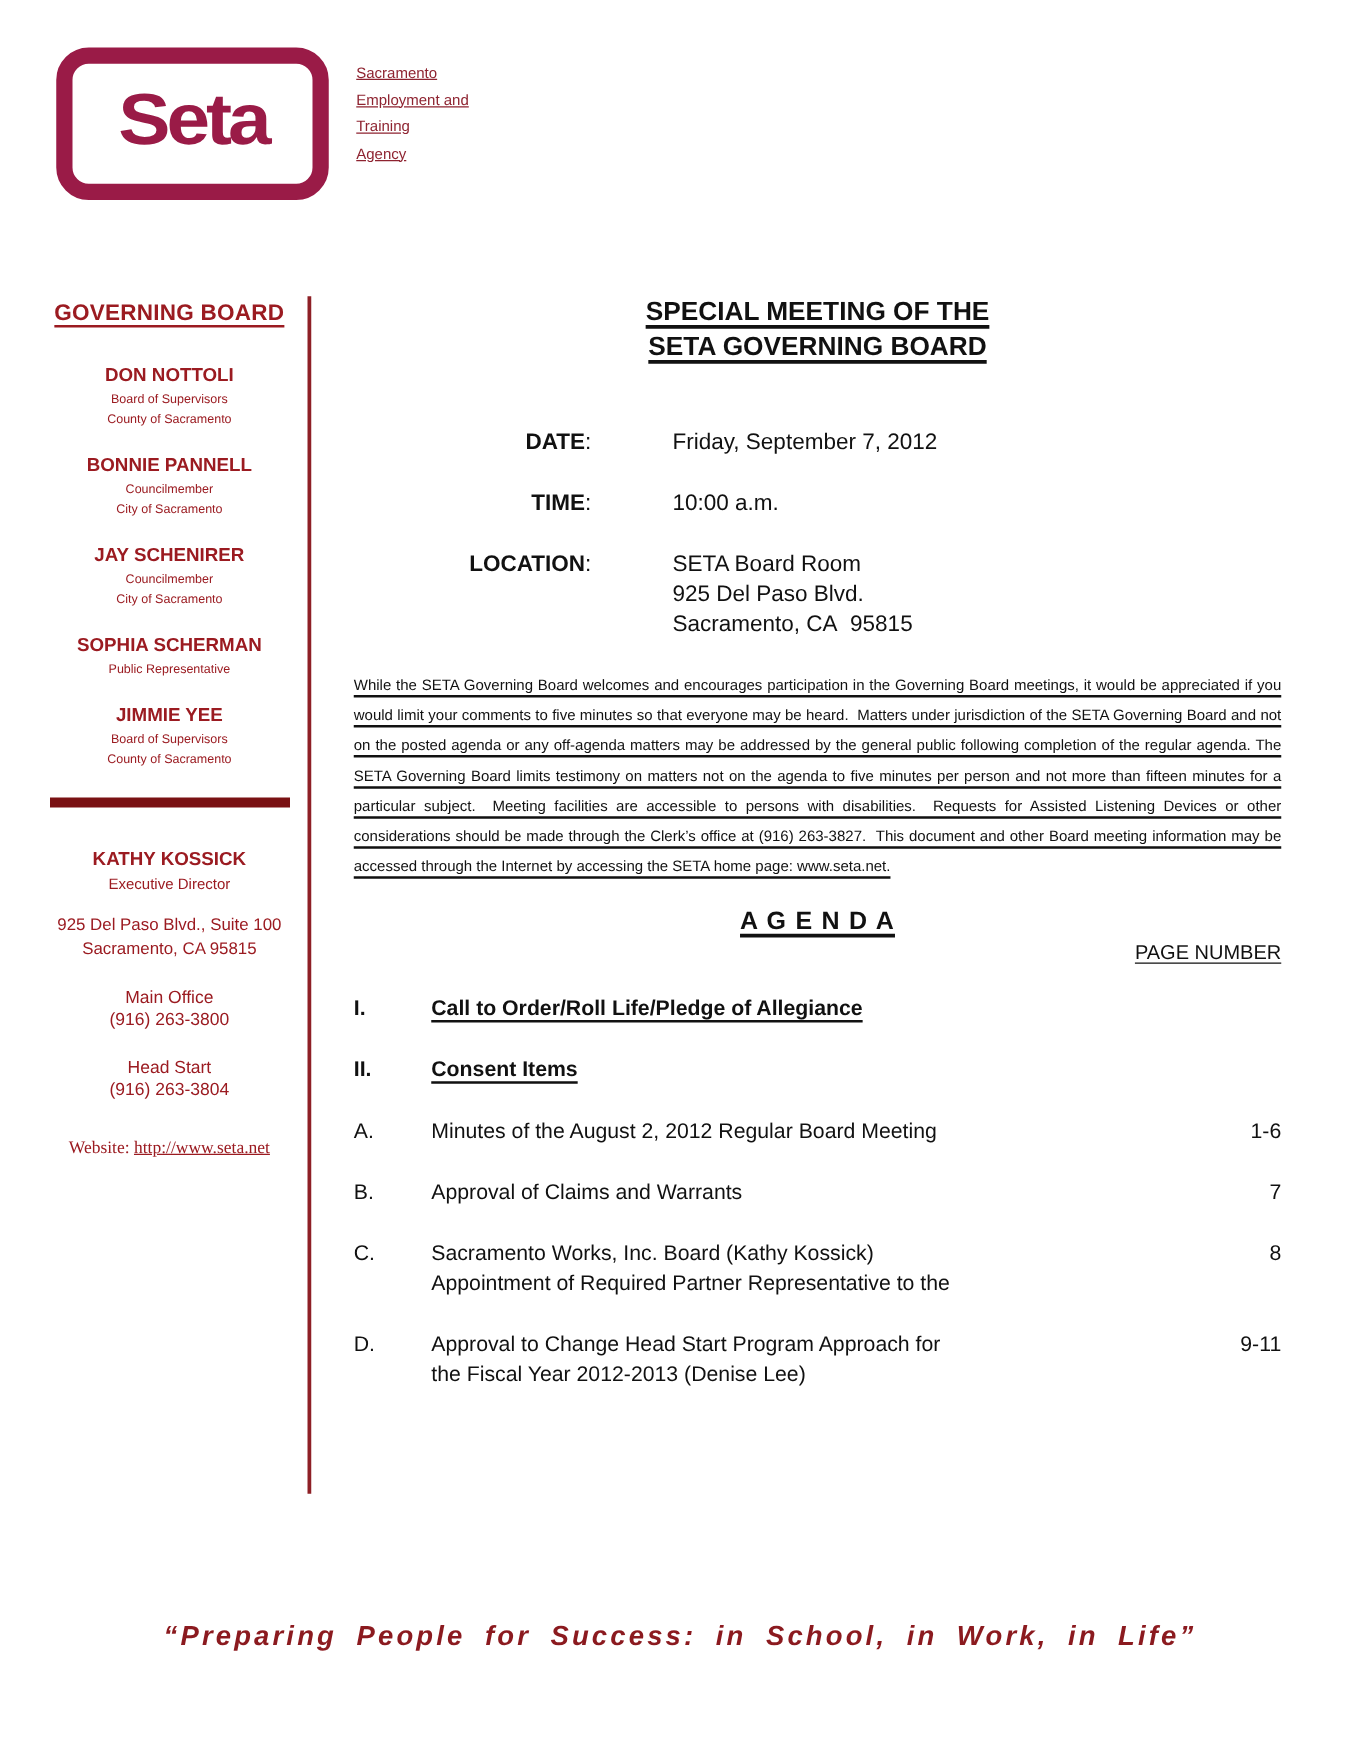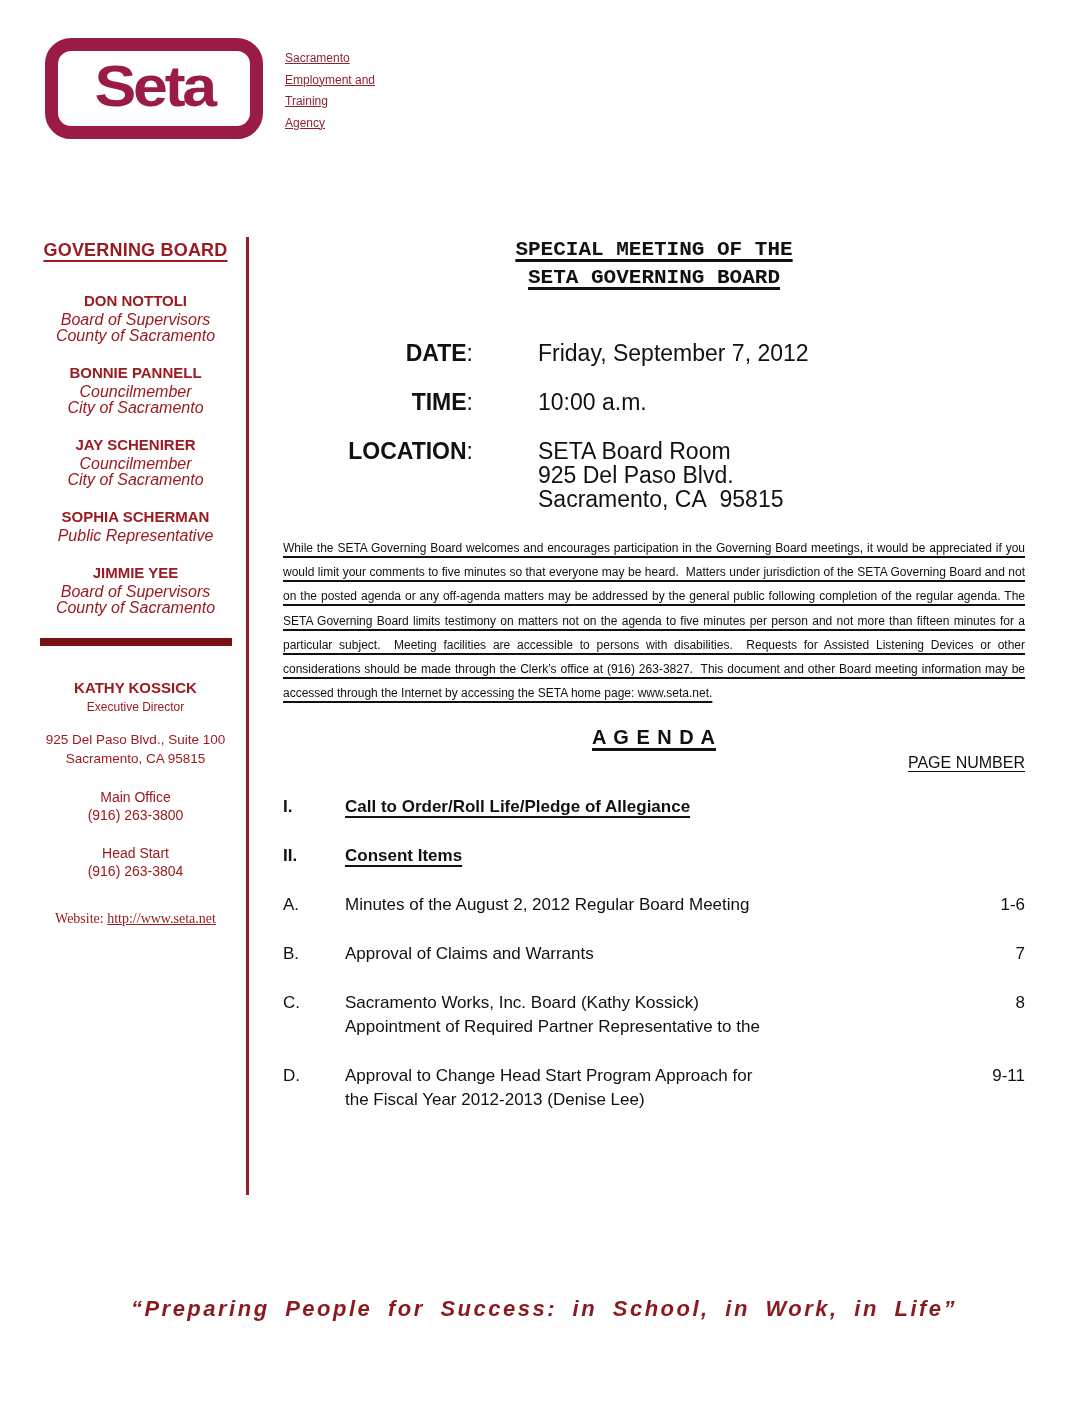--- a/index.html
+++ b/index.html
@@ -11,51 +11,51 @@
     --footer-red:#8b1a1f;
     --ink:#111111;
   }
   *{margin:0;padding:0;box-sizing:border-box;}
   html,body{background:#e8e8e8;}
   body{font-family:"Liberation Sans","DejaVu Sans",sans-serif;color:var(--ink);}
   #page{position:relative;width:1088px;height:1408px;background:#ffffff;margin:0 auto;overflow:hidden;}
 
   
   .logo-area{position:absolute;left:45px;top:38px;display:flex;gap:22px;}
-  .logo-box{width:218px;height:101px;border:13px solid var(--brand-maroon);border-radius:26px;
+  .logo-box{width:218px;height:122px;border:13px solid var(--brand-maroon);border-radius:26px;
             display:flex;align-items:center;justify-content:center;background:#fff;}
   .logo-text{font-size:58px;font-weight:bold;color:var(--brand-maroon);letter-spacing:-3px;
              transform:scaleX(1.08);line-height:1;padding-bottom:6px;}
   .org-name{padding-top:10px;color:var(--org-red);font-size:12px;line-height:21.5px;text-decoration:underline;}
 
   
   .sidebar{position:absolute;left:35px;top:240px;width:201px;text-align:center;color:var(--sidebar-red);}
   .sidebar-heading{font-size:18px;font-weight:bold;letter-spacing:.2px;white-space:nowrap;
       text-decoration:underline;text-decoration-thickness:2px;text-underline-offset:4px;margin-bottom:31px;}
   .member{margin-bottom:20px;}
   .member-name{font-size:15px;font-weight:bold;line-height:18px;margin-bottom:2px;white-space:nowrap;}
-  .member-line{font-size:16px;line-height:16px;font-style:italic;}
+  .member-line{font-size:10px;line-height:16px;}
   .side-divider{width:192px;height:8px;background:var(--divider-maroon);margin:22px auto 33px;}
   .director-name{font-size:15px;font-weight:bold;line-height:18px;margin-bottom:2px;}
   .director-title{font-size:12px;line-height:16px;margin-bottom:16px;}
   .address-line{font-size:13.5px;line-height:18.5px;white-space:nowrap;}
   .contact-block{margin-top:20px;}
   .contact-line{font-size:14px;line-height:18px;}
   .website-line{margin-top:31px;font-family:"Liberation Serif","DejaVu Serif",serif;font-size:14px;}
   .website-link{color:var(--sidebar-red);text-decoration:underline;}
 
   
   .vrule{position:absolute;left:246px;top:237px;width:2.5px;height:958px;background:var(--rule-maroon);}
 
   
   .main{position:absolute;left:283px;top:236px;width:742px;}
   .doc-title{text-align:center;font-size:21px;font-weight:bold;line-height:28px;margin-bottom:49px;}
-  .doc-title div{text-decoration:underline;text-decoration-thickness:2.5px;text-underline-offset:4px;font-family:Liberation Mono, monospace;}
-
-  .meta-row{display:grid;grid-template-columns:190px 1fr;column-gap:65px;font-size:23px;line-height:24px;margin-bottom:25px;}
+  .doc-title div{text-decoration:underline;text-decoration-thickness:2.5px;text-underline-offset:4px;}
+
+  .meta-row{display:grid;grid-template-columns:190px 1fr;column-gap:65px;font-size:18px;line-height:24px;margin-bottom:25px;}
   .meta-label{text-align:right;white-space:nowrap;}
   .meta-label b{font-weight:bold;}
   .meta-value div{white-space:nowrap;}
 
   .notice{margin-top:1px;font-size:12px;line-height:24.2px;text-align:justify;
       text-decoration:underline;text-decoration-thickness:1.5px;text-underline-offset:3.5px;}
 
   .agenda-heading{text-align:center;font-size:20px;font-weight:bold;letter-spacing:1px;margin-top:21px;}
   .agenda-heading span{text-decoration:underline;text-decoration-thickness:2.5px;text-underline-offset:4px;}
   .page-number{text-align:right;font-size:16px;margin-top:5px;margin-bottom:23px;}

